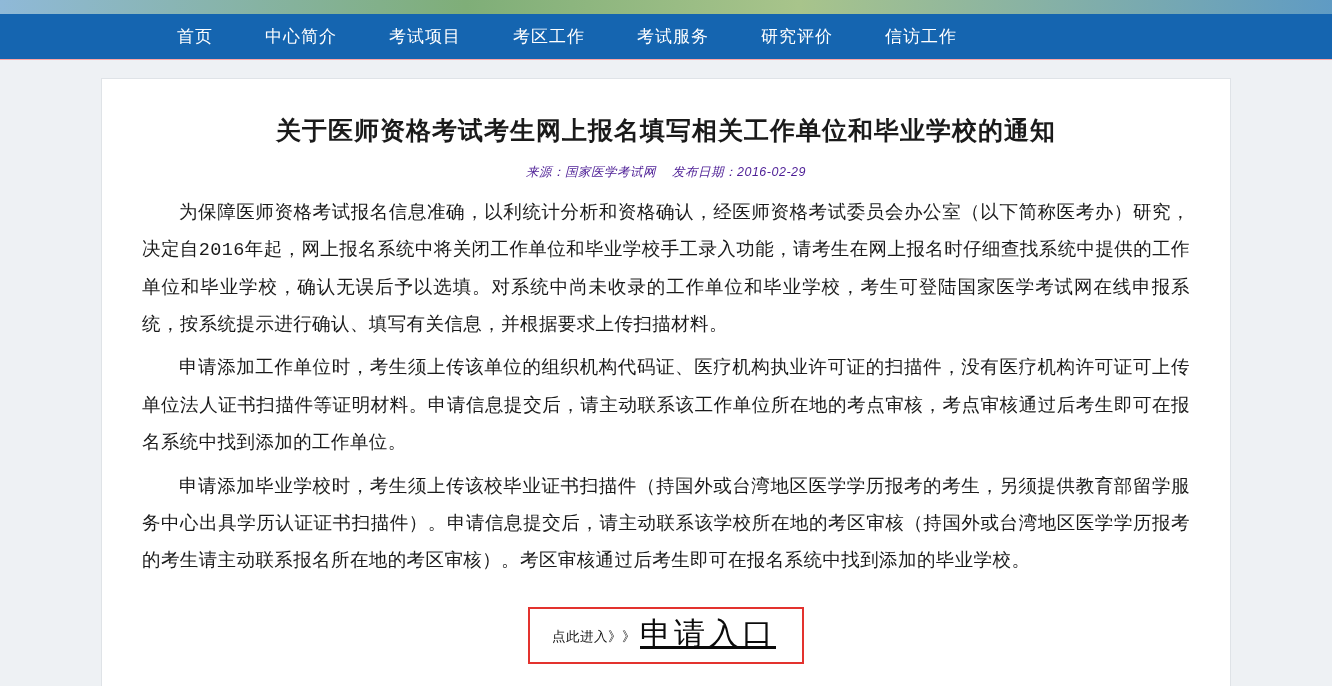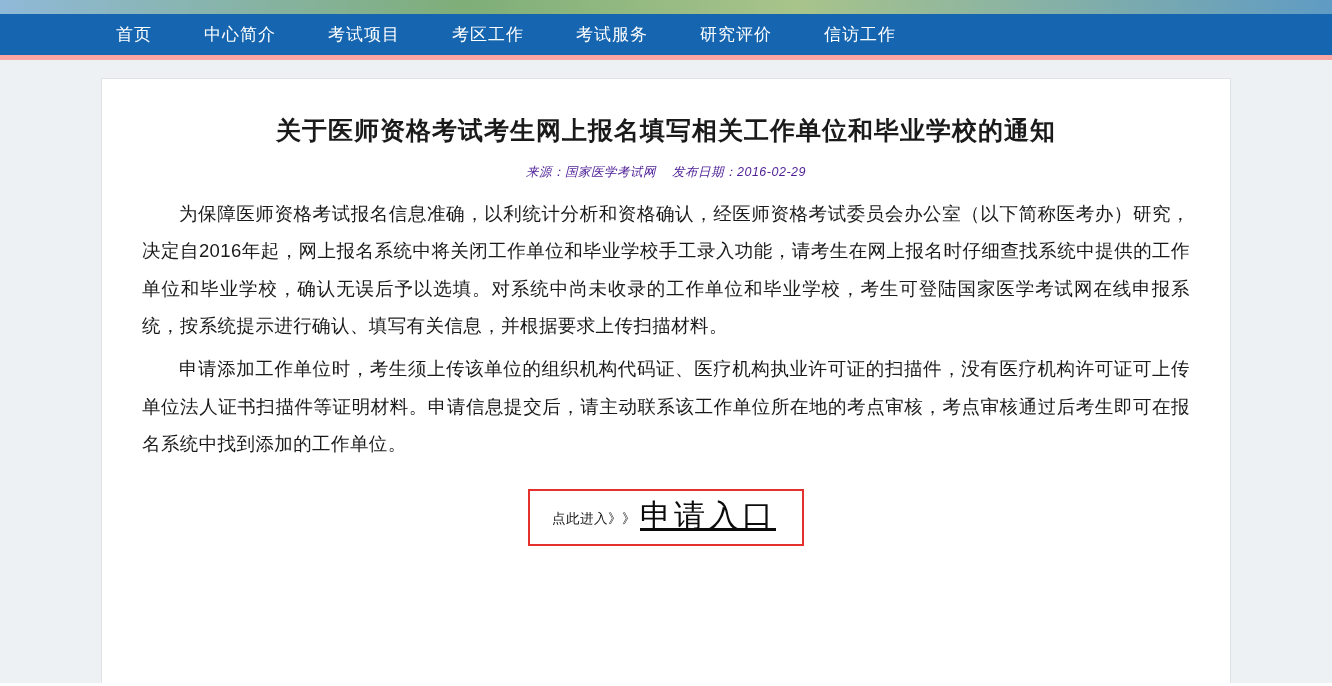--- a/index.html
+++ b/index.html
@@ -21,22 +21,22 @@
     overflow: hidden;
   }
 
   
   .navbar {
     width: 1332px;
     height: 46px;
     background: #1565b0;
     display: flex;
     align-items: stretch;
-    justify-content: flex-start;
-    border-bottom: 5px solid #fca5a5;
+    justify-content: center;
+    border-bottom: 1px solid #fca5a5;
   }
   .nav-inner {
     display: flex;
     align-items: stretch;
     width: 1210px;
     padding-left: 90px;
   }
   .nav-item {
     color: #ffffff;
     font-size: 17px;
@@ -86,21 +86,21 @@
     font-size: 12.5px;
     color: #4c1d95;
     margin-top: 16px;
     letter-spacing: 0.5px;
     font-style: italic;
   }
   .article-meta span { margin: 0 6px; }
 
   .article-body {
     margin-top: 14px;
-    font-family: Liberation Sans, sans-serif;
+    font-family: Liberation Mono, monospace;
   }
   .article-body p {
     font-size: 18.5px;
     color: #1a1a1a;
     line-height: 2.02;
     text-align: justify;
     text-indent: 2em;
     margin: 0 0 6px 0;
     letter-spacing: 0.4px;
   }
@@ -164,20 +164,21 @@
     <h1 class="article-title">关于医师资格考试考生网上报名填写相关工作单位和毕业学校的通知</h1>
 
     <div class="article-meta">
       <span>来源：国家医学考试网</span>
       <span>发布日期：2016-02-29</span>
     </div>
 
     <div class="article-body">
       <p>为保障医师资格考试报名信息准确，以利统计分析和资格确认，经医师资格考试委员会办公室（以下简称医考办）研究，决定自2016年起，网上报名系统中将关闭工作单位和毕业学校手工录入功能，请考生在网上报名时仔细查找系统中提供的工作单位和毕业学校，确认无误后予以选填。对系统中尚未收录的工作单位和毕业学校，考生可登陆国家医学考试网在线申报系统，按系统提示进行确认、填写有关信息，并根据要求上传扫描材料。</p>
       <p>申请添加工作单位时，考生须上传该单位的组织机构代码证、医疗机构执业许可证的扫描件，没有医疗机构许可证可上传单位法人证书扫描件等证明材料。申请信息提交后，请主动联系该工作单位所在地的考点审核，考点审核通过后考生即可在报名系统中找到添加的工作单位。</p>
+      <p>申请添加毕业学校时，考生须上传该校毕业证书扫描件（持国外或台湾地区医学学历报考的考生，另须提供教育部留学服务中心出具学历认证证书扫描件）。申请信息提交后，请主动联系该学校所在地的考区审核（持国外或台湾地区医学学历报考的考生请主动联系报名所在地的考区审核）。考区审核通过后考生即可在报名系统中找到添加的毕业学校。</p>
     </div>
 
     <div class="entry-wrap">
       <div class="entry-box">
         <span class="entry-prefix">点此进入》》</span>
         <span class="entry-link">申请入口</span>
       </div>
     </div>
 
   </div>

